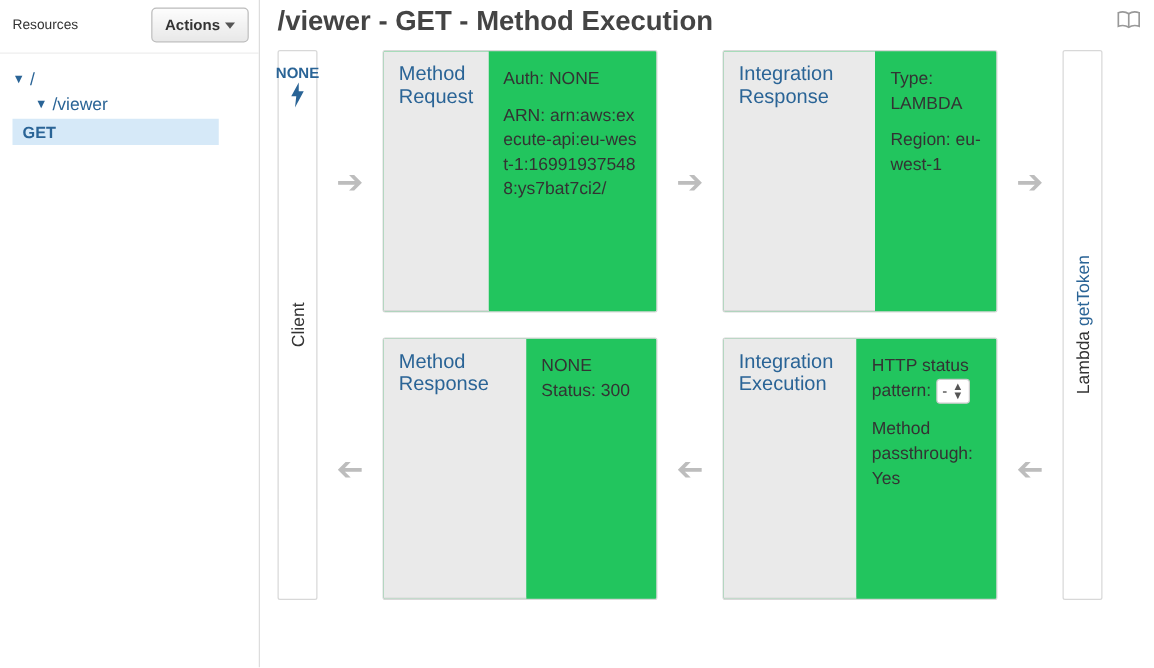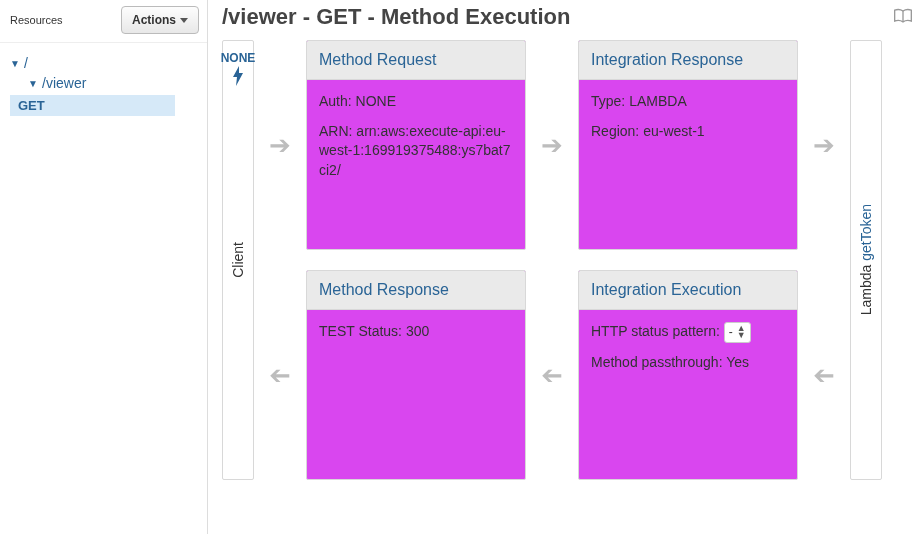--- a/index.html
+++ b/index.html
@@ -100,22 +100,22 @@
     color: #2a6496;
     font-weight: bold;
     font-size: 12px;
     text-align: center;
     cursor: pointer;
   }
   .card {
     border: 1px solid #d8d8d8;
     border-radius: 2px;
     display: flex;
-    flex-direction: column;
-    background: #d946ef;
+    flex-direction: row;
+    background: #22c55e;
     overflow: hidden;
   }
   .card-header {
     background: #eaeaea;
     color: #2a6496;
     font-size: 16px;
     padding: 10px 12px;
     border-bottom: 1px solid #d8d8d8;
     cursor: pointer;
   }
@@ -220,21 +220,21 @@
         <span class="vtext"><span>Lambda </span><span class="blue">getToken</span></span>
       </div>
 
       <div class="arrow-cell" style="grid-column:2;grid-row:2">
           <span class="arrow-left" style="transform:scaleX(-1)">➔</span>
         </div>
 
       <div class="card" style="grid-column:3;grid-row:2">
         <div class="card-header">Method Response</div>
         <div class="card-body">
-          <div class="kv"><span class="k">TEST Status:</span> <span>300</span></div>
+          <div class="kv"><span class="k">NONE Status:</span> <span>300</span></div>
         </div>
       </div>
 
       <div class="arrow-cell" style="grid-column:4;grid-row:2">
           <span class="arrow-left" style="transform:scaleX(-1)">➔</span>
         </div>
 
       <div class="card" style="grid-column:5;grid-row:2">
         <div class="card-header">Integration Execution</div>
         <div class="card-body">

